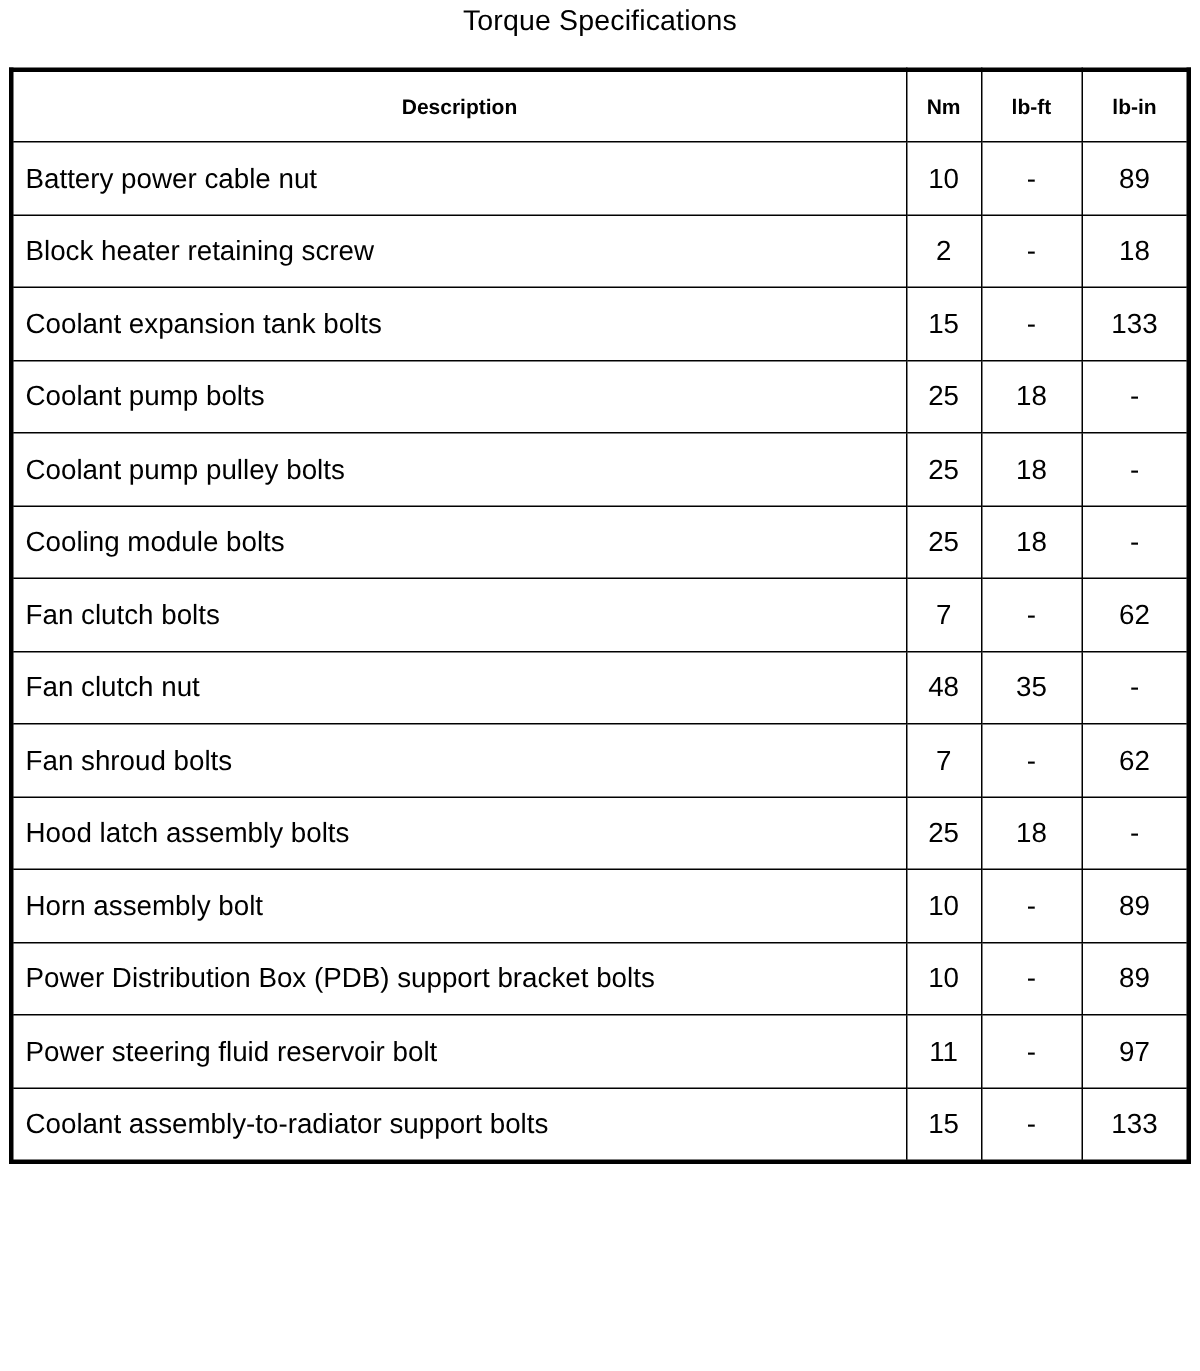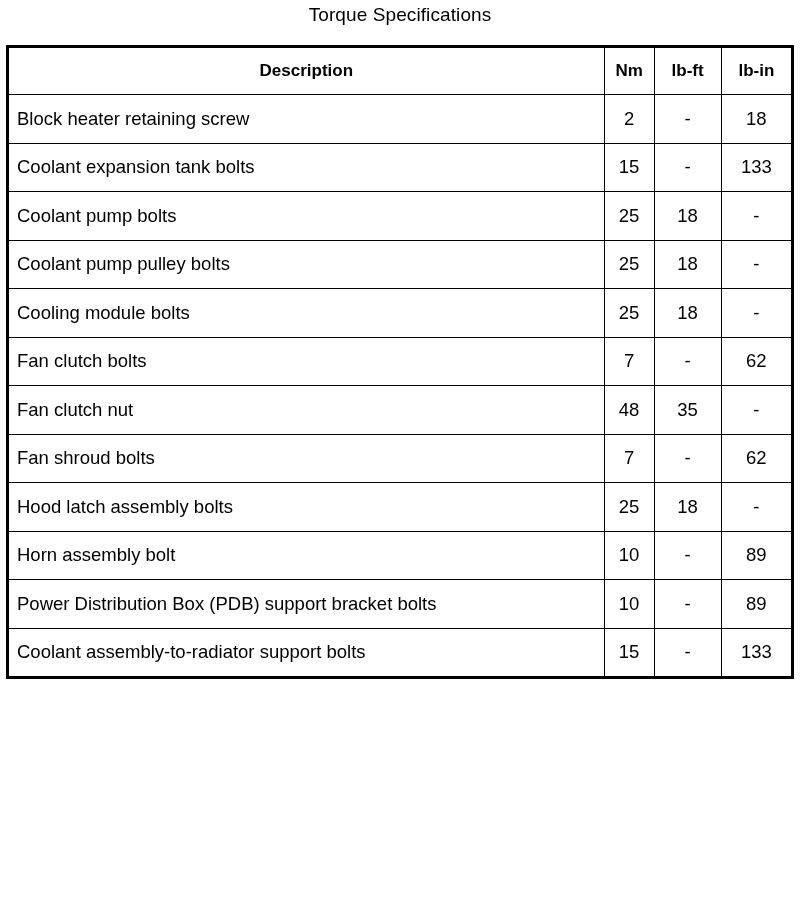--- a/index.html
+++ b/index.html
@@ -37,21 +37,21 @@
     border: 3px solid #000000;
   }
   table.spec-table td,
   table.spec-table th {
     border: 1.5px solid #000000;
     padding: 0;
     vertical-align: middle;
   }
   table.spec-table th {
     font-weight: bold;
-    font-size: 17px;
+    font-size: 14px;
     height: 46px;
   }
   .hdr-desc {
     text-align: center;
   }
   .hdr-unit {
     text-align: center;
     font-size: 18px;
   }
   table.spec-table td.desc {
@@ -87,20 +87,26 @@
     </colgroup>
     <thead>
       <tr>
         <th class="hdr-desc">Description</th>
         <th class="hdr-unit">Nm</th>
         <th class="hdr-unit">lb-ft</th>
         <th class="hdr-unit">lb-in</th>
       </tr>
     </thead>
     <tbody id="table-body">
+        <tr>
+          <td class="desc">Battery power cable nut</td>
+          <td class="val">10</td>
+          <td class="val">-</td>
+          <td class="val">89</td>
+        </tr>
         <tr>
           <td class="desc">Block heater retaining screw</td>
           <td class="val">2</td>
           <td class="val">-</td>
           <td class="val">18</td>
         </tr>
         <tr>
           <td class="desc">Coolant expansion tank bolts</td>
           <td class="val">15</td>
           <td class="val">-</td>
@@ -154,20 +160,26 @@
           <td class="val">-</td>
           <td class="val">89</td>
         </tr>
         <tr>
           <td class="desc">Power Distribution Box (PDB) support bracket bolts</td>
           <td class="val">10</td>
           <td class="val">-</td>
           <td class="val">89</td>
         </tr>
         <tr>
+          <td class="desc">Power steering fluid reservoir bolt</td>
+          <td class="val">11</td>
+          <td class="val">-</td>
+          <td class="val">97</td>
+        </tr>
+        <tr>
           <td class="desc">Coolant assembly-to-radiator support bolts</td>
           <td class="val">15</td>
           <td class="val">-</td>
           <td class="val">133</td>
         </tr>
       </tbody>
   </table>
 
 </div>
 

